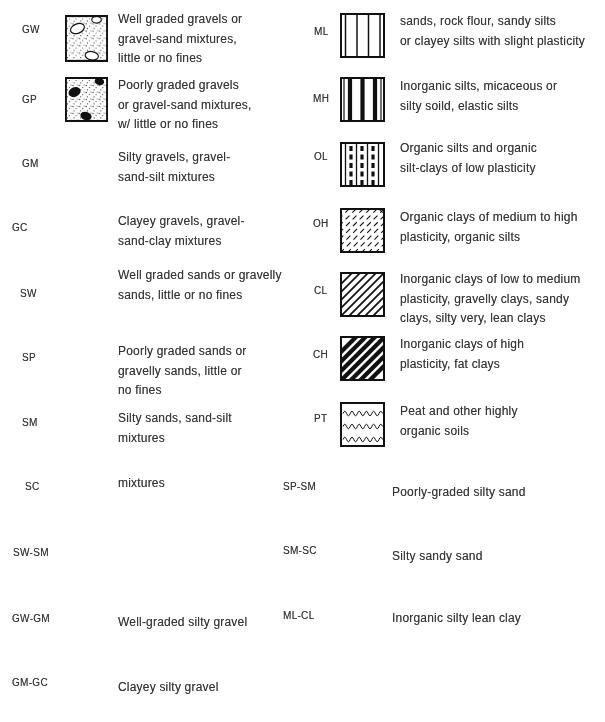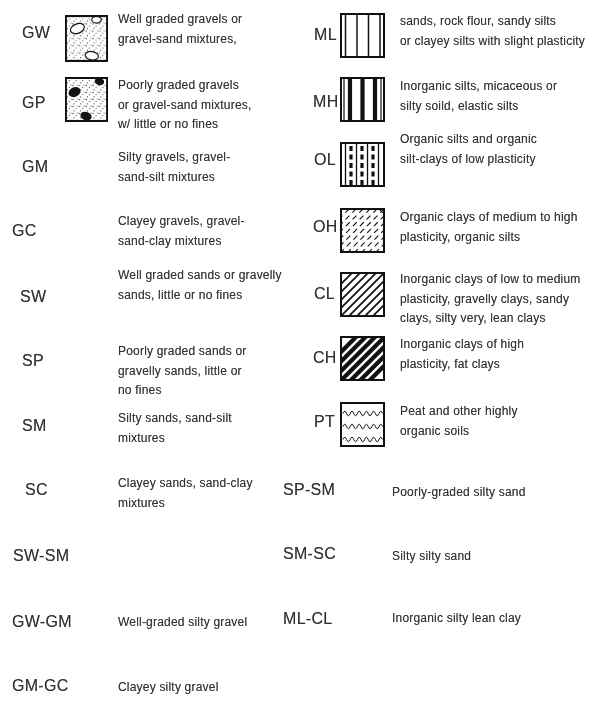--- a/index.html
+++ b/index.html
@@ -6,21 +6,21 @@
   .page {
     position:relative;
     width:605px; height:722px;
     background:#ffffff;
     font-family:"Liberation Sans", sans-serif;
     color:#333333;
     overflow:hidden;
   }
   .code {
     position:absolute;
-    font-size:16px;
+    font-size:10px;
     letter-spacing:0.3px;
     text-shadow:0 0 0.5px rgba(70,70,70,0.65);
     white-space:nowrap;
   }
   .desc {
     position:absolute;
     font-size:12px;
     line-height:19.5px;
     letter-spacing:0.2px;
     text-shadow:0 0 0.5px rgba(70,70,70,0.6);
@@ -53,20 +53,21 @@
   <svg class="swatch" style="left:65px;top:15px" width="43" height="47" viewBox="0 0 45 45" preserveAspectRatio="none">
     <rect x="1" y="1" width="43" height="43" fill="url(#dots)"></rect>
     <ellipse cx="13" cy="13" rx="7.5" ry="4.5" transform="rotate(-18 13 13)" fill="#fff" stroke="#111" stroke-width="1.2"></ellipse>
     <ellipse cx="33" cy="4.5" rx="5" ry="3.2" fill="#fff" stroke="#111" stroke-width="1.2"></ellipse>
     <ellipse cx="28" cy="39" rx="7" ry="4" transform="rotate(8 28 39)" fill="#fff" stroke="#111" stroke-width="1.2"></ellipse>
     <rect x="1" y="1" width="43" height="43" fill="none" stroke="#111" stroke-width="2"></rect>
   </svg>
   <div class="desc" style="left:118px;top:10px">
     <div>Well graded gravels or</div>
     <div>gravel-sand mixtures,</div>
+    <div>little or no fines</div>
   </div>
 
   <div class="code" style="left:22px;top:94px">GP</div>
   <svg class="swatch" style="left:65px;top:77px" width="43" height="45" viewBox="0 0 45 45" preserveAspectRatio="none">
     <rect x="1" y="1" width="43" height="43" fill="url(#dots)"></rect>
     <ellipse cx="10" cy="15" rx="6.5" ry="4.8" transform="rotate(-20 10 15)" fill="#111"></ellipse>
     <ellipse cx="36" cy="4.5" rx="5" ry="3.5" transform="rotate(12 36 4.5)" fill="#111"></ellipse>
     <ellipse cx="22" cy="39" rx="6" ry="4.2" transform="rotate(15 22 39)" fill="#111"></ellipse>
     <rect x="1" y="1" width="43" height="43" fill="none" stroke="#111" stroke-width="2"></rect>
   </svg>
@@ -102,21 +103,20 @@
   </div>
 
   <div class="code" style="left:22px;top:417px">SM</div>
   <div class="desc" style="left:118px;top:409px">
     <div>Silty sands, sand-silt</div>
     <div>mixtures</div>
   </div>
 
   <div class="code" style="left:25px;top:481px">SC</div>
   <div class="desc" style="left:118px;top:474px">
-    <div>Clayey sands, sand-clay</div>
     <div>mixtures</div>
   </div>
 
   <div class="code" style="left:13px;top:547px">SW-SM</div>
 
   <div class="code" style="left:12px;top:613px">GW-GM</div>
   <div class="desc" style="left:118px;top:613px">
     <div>Well-graded silty gravel</div>
   </div>
 
@@ -165,21 +165,21 @@
       <line x1="5.5" y1="1" x2="5.5" y2="44" stroke-width="1.3"></line>
       <line x1="16.5" y1="1" x2="16.5" y2="44" stroke-width="1.3"></line>
       <line x1="27.5" y1="1" x2="27.5" y2="44" stroke-width="1.3"></line>
       <line x1="38.5" y1="1" x2="38.5" y2="44" stroke-width="1.3"></line>
       <line x1="11" y1="4" x2="11" y2="44" stroke-width="3.2" stroke-dasharray="5 3.5"></line>
       <line x1="22" y1="4" x2="22" y2="44" stroke-width="3.2" stroke-dasharray="5 3.5"></line>
       <line x1="33" y1="4" x2="33" y2="44" stroke-width="3.2" stroke-dasharray="5 3.5"></line>
     </g>
     <rect x="1" y="1" width="43" height="43" fill="none" stroke="#111" stroke-width="2"></rect>
   </svg>
-  <div class="desc" style="left:400px;top:130px">
+  <div class="desc" style="left:400px;top:139px">
     <div>Organic silts and organic</div>
     <div>silt-clays of low plasticity</div>
   </div>
 
   <div class="code" style="left:313px;top:218px">OH</div>
   <svg class="swatch" style="left:340px;top:208px" width="45" height="45" viewBox="0 0 45 45">
     <rect x="1" y="1" width="43" height="43" fill="#fff"></rect>
     <g stroke="#111" stroke-width="1.1" stroke-dasharray="5.5 4" clip-path="url(#sqc)">
       <line x1="-38" y1="45" x2="7" y2="0" transform="scale(-1,1) translate(-45,0)"></line>
       <line x1="-35" y1="45" x2="10" y2="0"></line>
@@ -257,21 +257,21 @@
     <div>organic soils</div>
   </div>
 
   <div class="code" style="left:283px;top:481px">SP-SM</div>
   <div class="desc" style="left:392px;top:483px">
     <div>Poorly-graded silty sand</div>
   </div>
 
   <div class="code" style="left:283px;top:545px">SM-SC</div>
   <div class="desc" style="left:392px;top:547px">
-    <div>Silty silty sand</div>
+    <div>Silty sandy sand</div>
   </div>
 
   <div class="code" style="left:283px;top:610px">ML-CL</div>
   <div class="desc" style="left:392px;top:609px">
     <div>Inorganic silty lean clay</div>
   </div>
 
 </div>
 
 </body></html>

